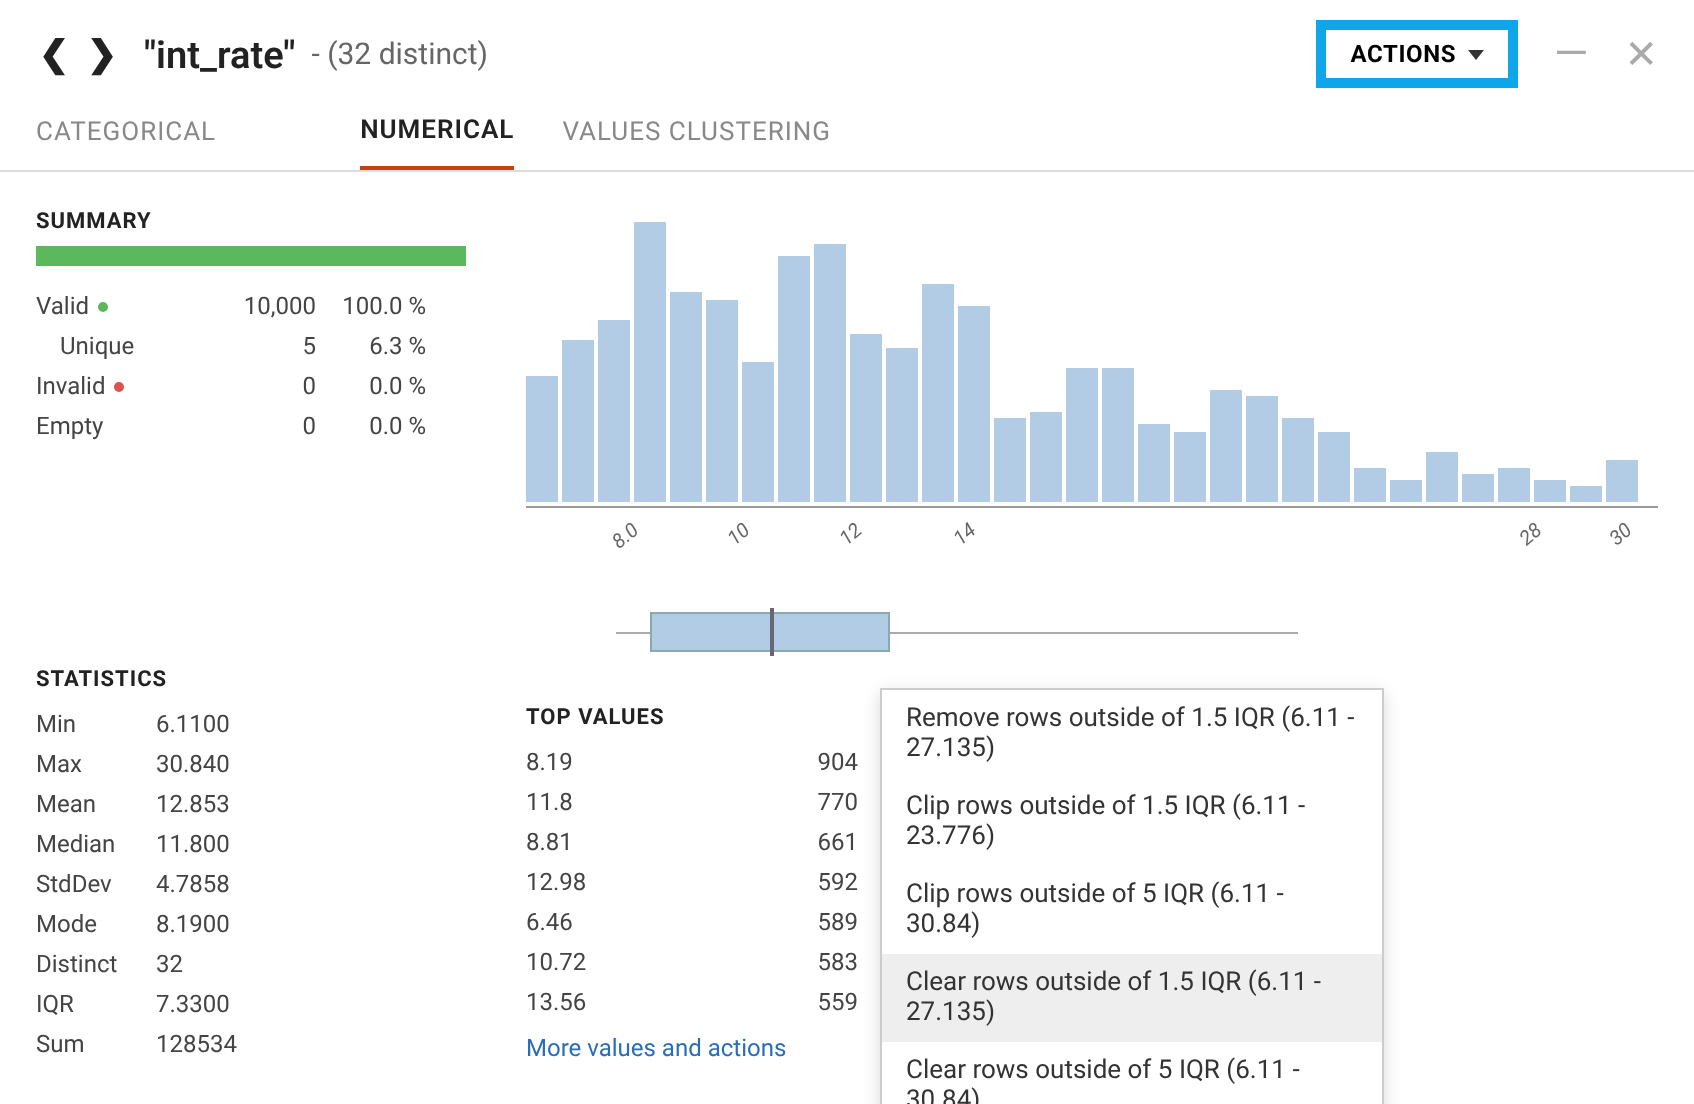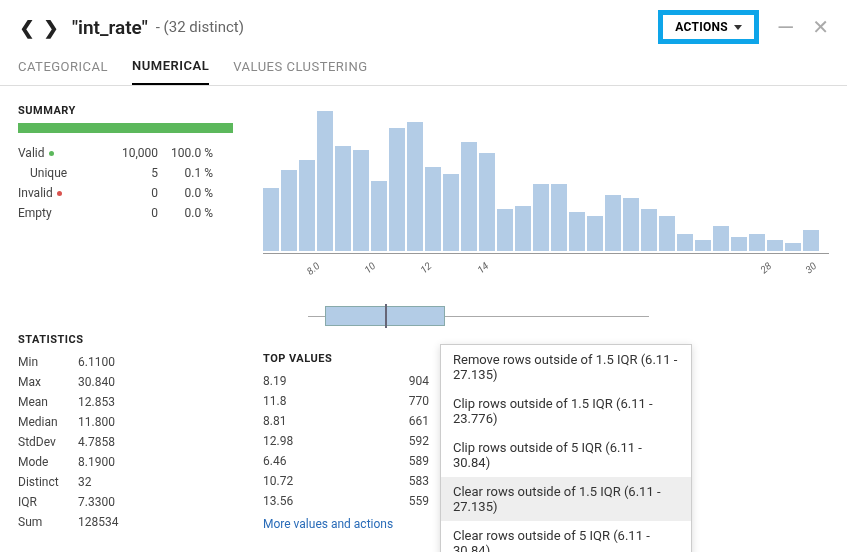--- a/index.html
+++ b/index.html
@@ -10,21 +10,21 @@
 .title { font-size: 19px; font-weight: 600; margin-left: 12px; }
 .subtitle { font-size: 15px; color: #666; margin-left: 8px; }
 .header-right { margin-left: auto; display: flex; align-items: center; gap: 18px; }
 .actions-btn { border: 5px solid #0ea5e9; background: #fff; padding: 5px 12px; font-size: 12px; font-weight: 700; cursor: pointer; display: flex; align-items: center; gap: 6px; letter-spacing: 0.3px; }
 .caret-down { width: 0; height: 0; border-left: 4px solid transparent; border-right: 4px solid transparent; border-top: 5px solid #333; }
 .caret-up { width: 0; height: 0; border-left: 4px solid transparent; border-right: 4px solid transparent; border-bottom: 5px solid #333; }
 .min-btn { color: #aaa; font-size: 22px; cursor: pointer; line-height: 0.5; }
 .close-btn { color: #aaa; font-size: 20px; cursor: pointer; }
 .tabs { display: flex; gap: 24px; padding: 0 18px; border-bottom: 1px solid #ddd; align-items: center; }
 .tab { padding: 0 0 10px 0; font-size: 13px; color: #888; letter-spacing: 0.5px; cursor: pointer; }
-.tab.active { color: #222; font-weight: 600; border-bottom: 2px solid #000000; }
+.tab.active { color: #222; font-weight: 600; border-bottom: 2px solid #c2410c; margin-left: 48px; }
 .content { display: flex; padding: 18px 18px 0 18px; position: relative; }
 .left-col { width: 215px; }
 .section-title { font-size: 11px; font-weight: 700; letter-spacing: 0.5px; margin-bottom: 6px; }
 .valid-bar { height: 10px; background: #5cb85c; margin-bottom: 10px; }
 .summary-row { display: flex; font-size: 12px; padding: 3px 0; color: #444; }
 .summary-row .lbl { width: 80px; display: flex; align-items: center; gap: 4px; }
 .summary-row .cnt { width: 60px; text-align: right; }
 .summary-row .pct { width: 55px; text-align: right; }
 .dot { width: 5px; height: 5px; border-radius: 50%; display: inline-block; }
 .dot.green { background: #5cb85c; }
@@ -87,21 +87,21 @@
     <div class="valid-bar"></div>
     <div id="summary-rows">
         <div class="summary-row">
           <span class="lbl" style="">Valid <span class="dot green"></span></span>
           <span class="cnt">10,000</span>
           <span class="pct">100.0 %</span>
         </div>
         <div class="summary-row">
           <span class="lbl" style="padding-left:12px;">Unique</span>
           <span class="cnt">5</span>
-          <span class="pct">0.1 %</span>
+          <span class="pct">6.3 %</span>
         </div>
         <div class="summary-row">
           <span class="lbl" style="">Invalid <span class="dot red"></span></span>
           <span class="cnt">0</span>
           <span class="pct">0.0 %</span>
         </div>
         <div class="summary-row">
           <span class="lbl" style="">Empty</span>
           <span class="cnt">0</span>
           <span class="pct">0.0 %</span>

